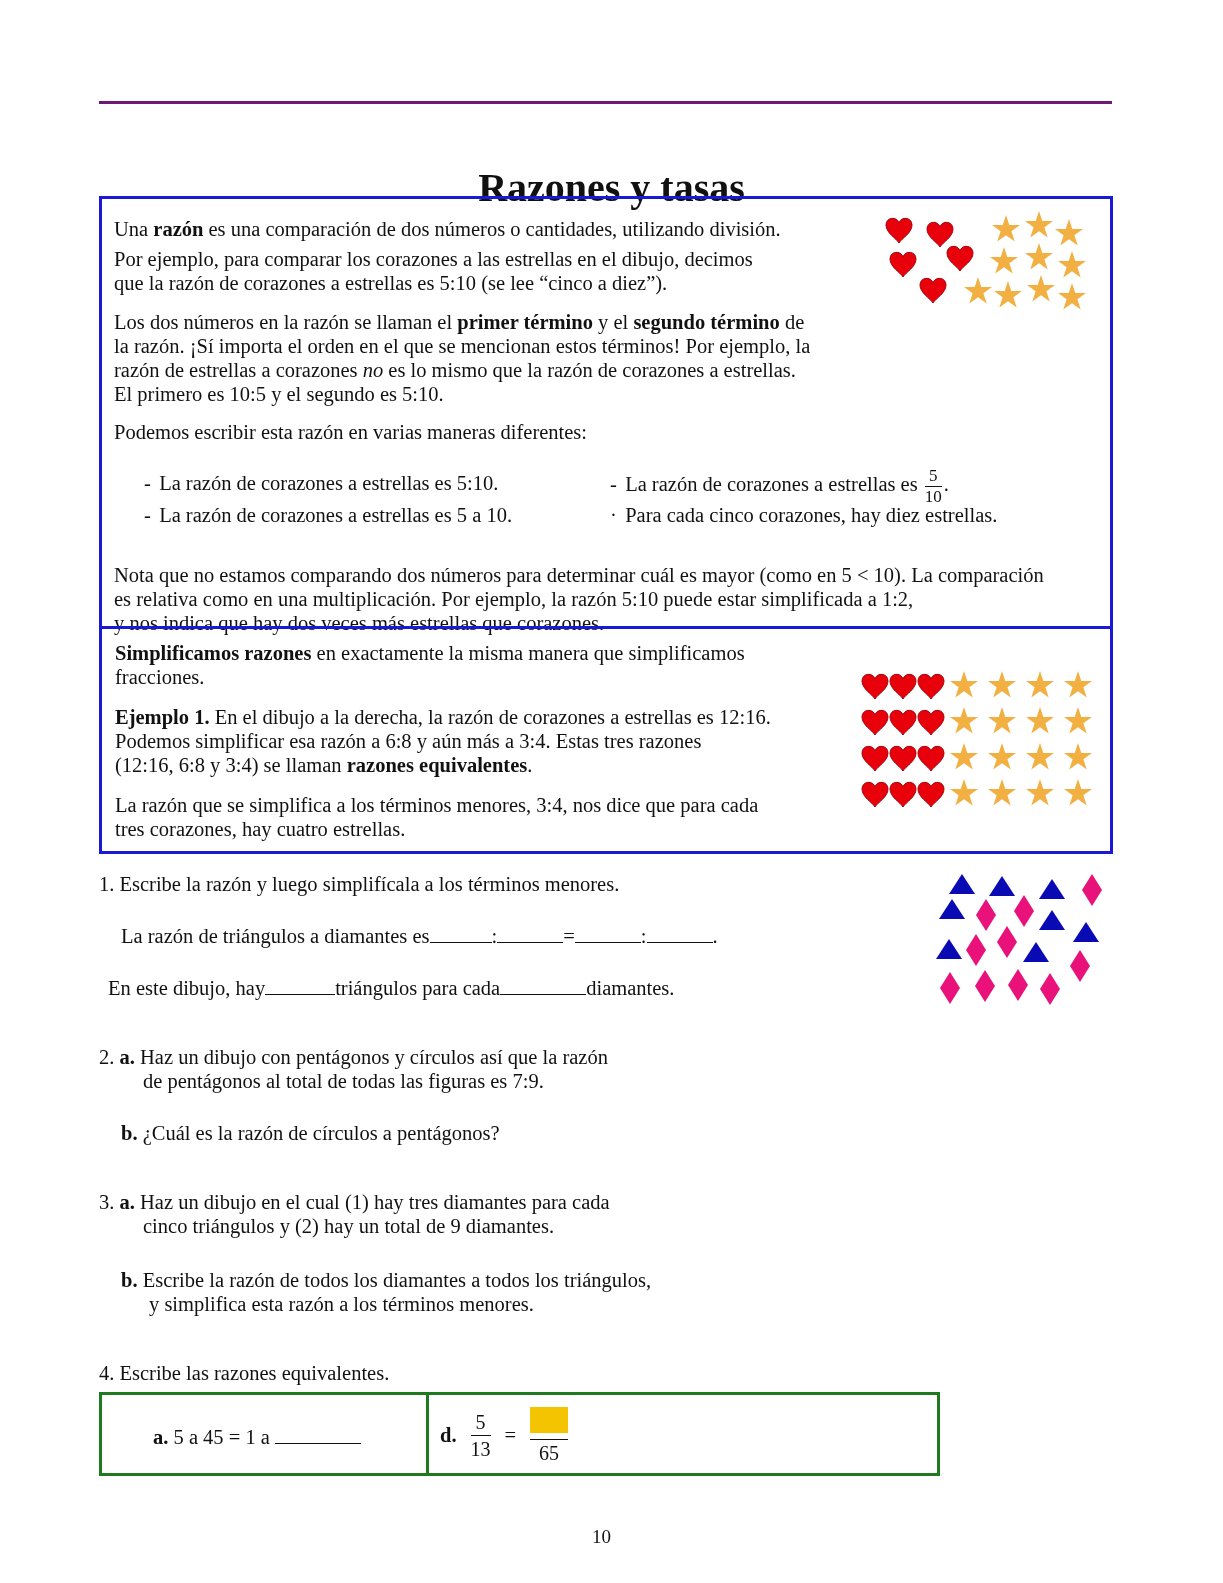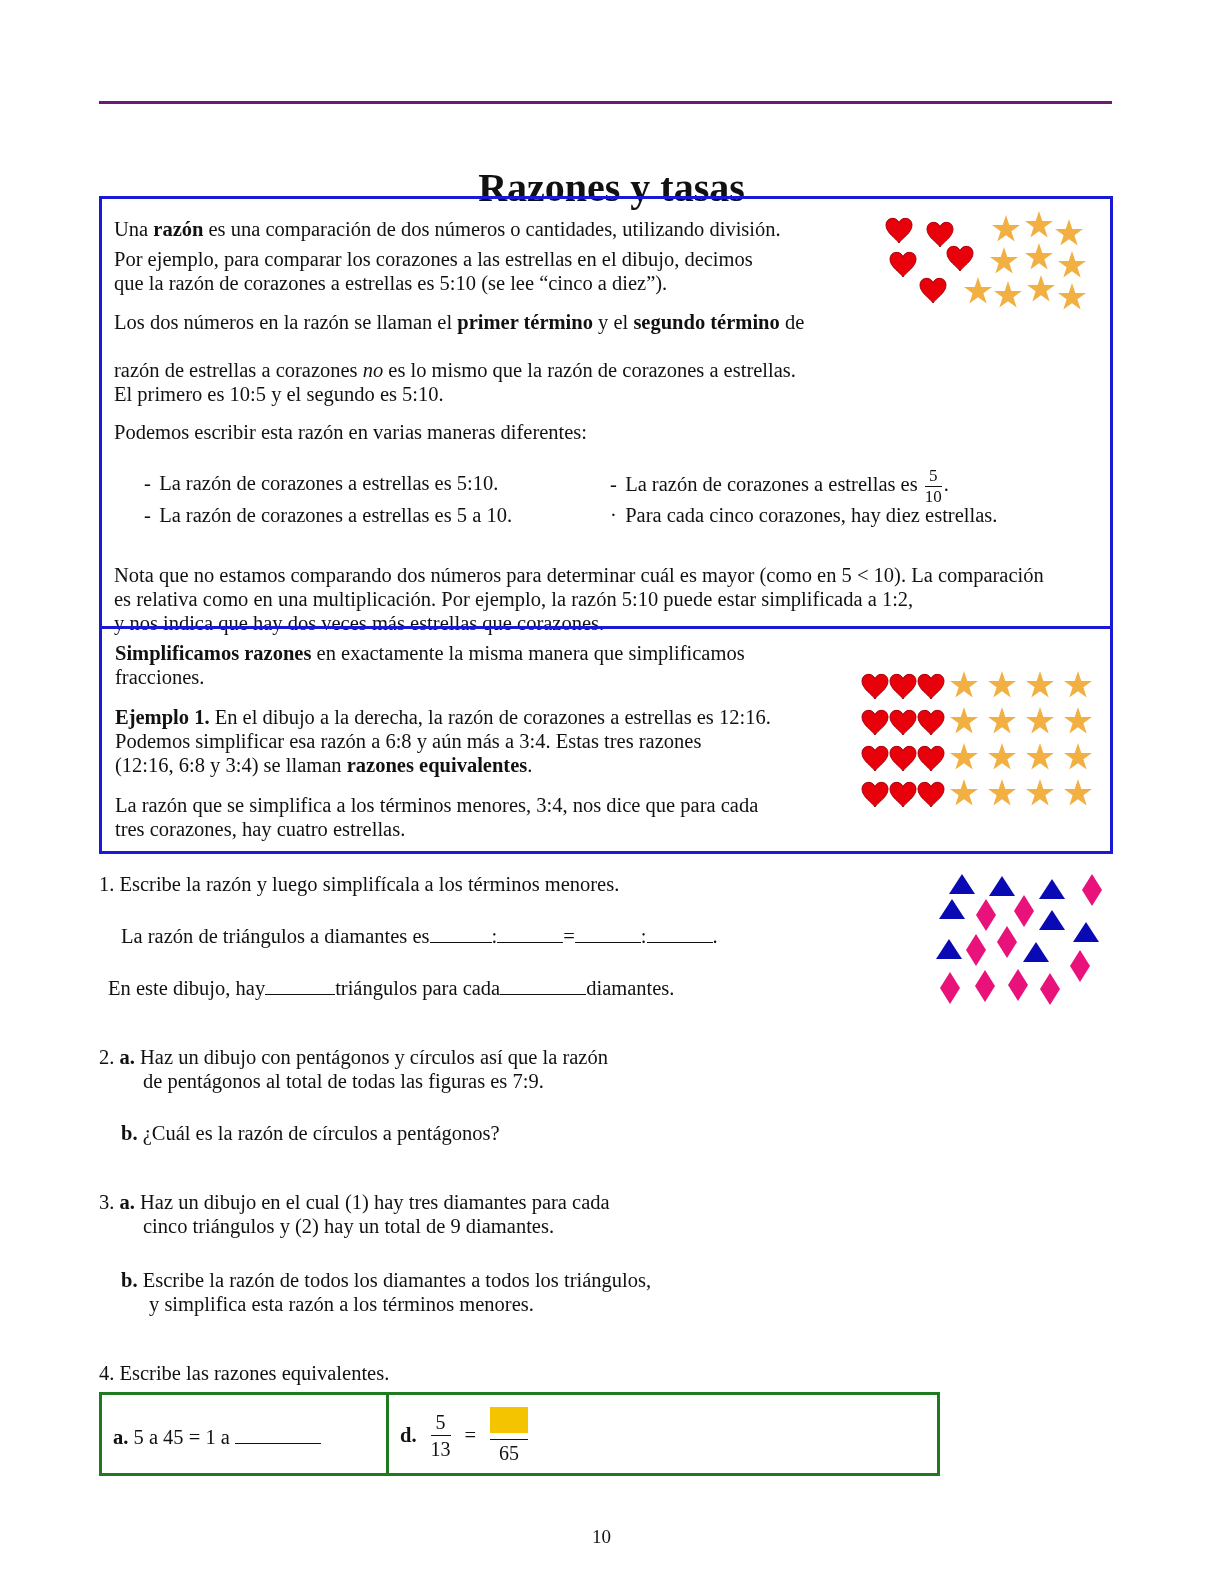--- a/index.html
+++ b/index.html
@@ -10,40 +10,40 @@
   .title { left:0; width:1223px; top:126px; text-align:center; font-size:40px; font-weight:bold;margin-top:38px; }
   .box1 { left:99px; top:196px; width:1008px; height:430px; border:3px solid #1a1ad6; border-bottom:none; }
   .box2 { left:99px; top:626px; width:1008px; height:222px; border:3px solid #1a1ad6; }
   .p { position:absolute; line-height:24px; white-space:nowrap; }
   b { font-weight:bold; }
   .dash { display:inline-block; width:10px; }
   .frac { display:inline-block; vertical-align:middle; text-align:center; line-height:16px; font-size:17px; margin:0 2px; }
   .frac .num { display:block; border-bottom:1.5px solid #111; padding:0 3px 2px; }
   .frac .den { display:block; padding-top:2px; }
   .blank { display:inline-block; border-bottom:1.5px solid #111; height:18px; vertical-align:baseline; }
-  .tbl { left:99px; top:1392px; width:841px; height:84px; border:3px solid #1f7a1f; box-sizing:border-box; display:flex; }
+  .tbl { left:99px; top:1392px; width:841px; height:84px; border:3px solid #1f7a1f; box-sizing:border-box; display:flex;padding-left:40px; }
   .cell { height:100%; box-sizing:border-box; border-right:3px solid #1f7a1f; position:relative; }
   .cell:last-child { border-right:none; }
   .cell .txt { position:absolute; top:30px; left:11px; white-space:nowrap; }
   .yellow { display:inline-block; width:38px; height:26px; background:#f5c400; }
   .pagenum { left:0; width:1203px; top:1526px; text-align:center; font-size:19px; }
   svg { position:absolute; overflow:visible; }
 </style>
 </head>
 <body>
 
 <div class="abs rule"></div>
 <div class="abs title">Razones y tasas</div>
 
 <div class="abs box1">
   <div class="p" style="left:12px;top:18px"><span>Una </span><b>razón</b><span> es una comparación de dos números o cantidades, utilizando división.</span></div>
   <div class="p" style="left:12px;top:48px"><span>Por ejemplo, para comparar los corazones a las estrellas en el dibujo, decimos</span><br><span>que la razón de corazones a estrellas es 5:10 (se lee “cinco a diez”).</span></div>
   <div class="p" style="left:12px;top:111px">
     <span>Los dos números en la razón se llaman el </span><b>primer término</b><span> y el </span><b>segundo término</b><span> de</span><br>
-    <br>
+    <span>la razón. ¡Sí importa el orden en el que se mencionan estos términos! Por ejemplo, la</span><br>
     <span>razón de estrellas a corazones </span><i>no</i><span> es lo mismo que la razón de corazones a estrellas.</span><br>
     <span>El primero es 10:5 y el segundo es 5:10.</span>
   </div>
   <div class="p" style="left:12px;top:221px">Podemos escribir esta razón en varias maneras diferentes:</div>
 
   <div class="p" style="left:42px;top:272px"><span class="dash">-</span> <span>La razón de corazones a estrellas es 5:10.</span></div>
   <div class="p" style="left:42px;top:304px"><span class="dash">-</span> <span>La razón de corazones a estrellas es 5 a 10.</span></div>
   <div class="p" style="left:508px;top:266px;line-height:38px"><span class="dash">-</span> <span>La razón de corazones a estrellas es</span> <span class="frac"><span class="num">5</span><span class="den">10</span></span><span>.</span></div>
   <div class="p" style="left:508px;top:304px"><span class="dash">·</span> <span>Para cada cinco corazones, hay diez estrellas.</span></div>
 

